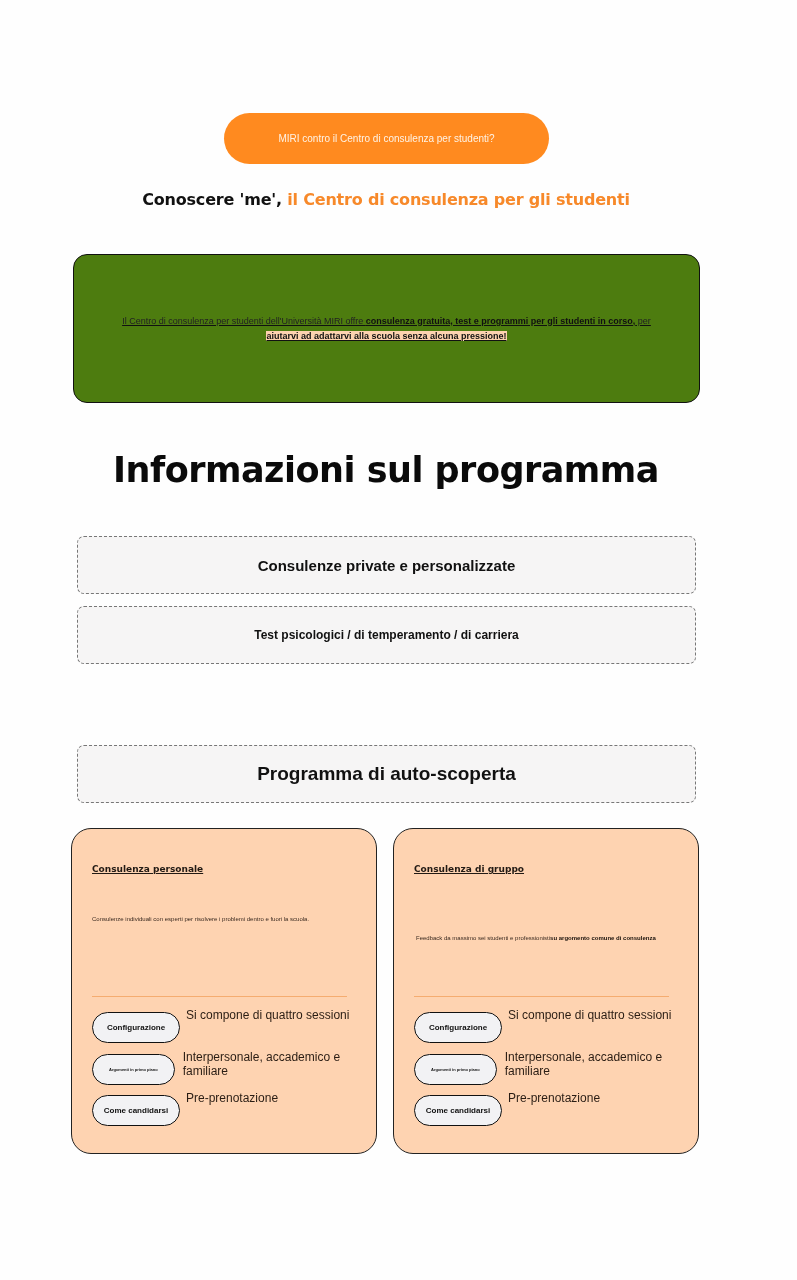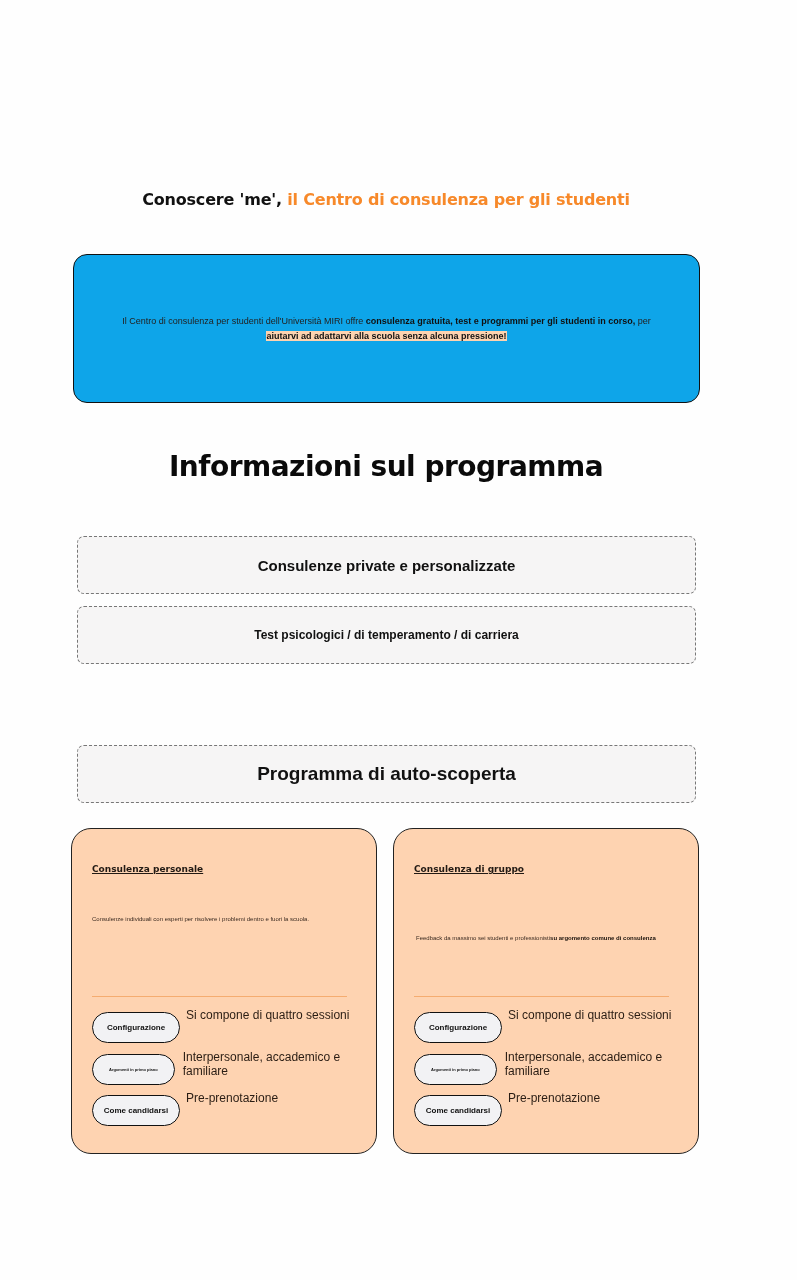--- a/index.html
+++ b/index.html
@@ -36,40 +36,41 @@
       color: #111;
     }
     .subtitle .accent { color: #f7892a; }
 
     .intro-box {
       position: absolute;
       left: 73px; top: 254px;
       width: 627px; height: 149px;
       border: 1.5px solid #111;
       border-radius: 14px;
-      background: #0ea5e9;
+      background: #4d7c0f;
       display: flex; align-items: center; justify-content: center;
       padding: 0 30px;
+      text-decoration: underline;
     }
     .intro-text {
       text-align: center;
       font-size: 9px;
       line-height: 15px;
       color: #222;
     }
     .intro-text b { color: #111; }
     .intro-text .hl { background: #fdd3b0; font-weight: bold; color: #111; }
 
     .section-title {
       position: absolute;
       left: 0; top: 450px; width: 772px;
       text-align: center;
       font-family: "DejaVu Sans", sans-serif;
       font-weight: bold;
-      font-size: 28px;
+      font-size: 35px;
       letter-spacing: -0.5px;
       color: #0a0a0a;
     }
 
     .program-item {
       position: absolute;
       left: 77px;
       width: 619px; height: 58px;
       border: 1.5px dashed #777;
       border-radius: 7px;
@@ -134,20 +135,23 @@
       font-size: 12px;
       color: #2a1d14;
       margin-top: -4px;
     }
   </style>
 </head>
 <body>
 
 <div class="page">
 
+  <div class="top-pill">
+    <span>MIRI contro il Centro di consulenza per studenti?</span>
+  </div>
 
   <div class="subtitle">
     <span>Conoscere 'me', </span><span class="accent">il Centro di consulenza per gli studenti</span>
   </div>
 
   <div class="intro-box">
     <p class="intro-text">
       <span>Il Centro di consulenza per studenti dell'Università MIRI offre </span><b>consulenza gratuita, test e programmi per gli studenti in corso,</b><span> per </span><br><span class="hl">aiutarvi ad adattarvi alla scuola senza alcuna pressione!</span>
     </p>
   </div>

